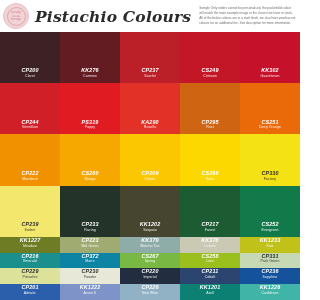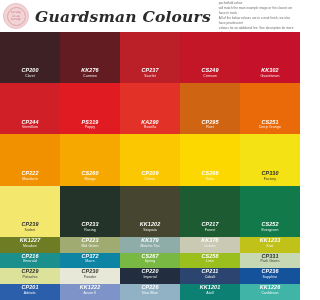--- a/index.html
+++ b/index.html
@@ -97,21 +97,21 @@
   <div class="header">
 
     <div class="logo">
       <div class="logo-inner">
         <span class="logo-l1">lovely</span>
         <span class="logo-l2">from</span>
         <span class="logo-l3">lovely</span>
       </div>
     </div>
 
-    <div class="title">Guardsman Colours</div>
+    <div class="title">Pistachio Colours</div>
 
     <div class="blurb">
       <p>Sample Only orders cannot be personalised, the pocketfold colour</p>
       <p>will match the main example image or the closest we have in stock.</p>
       <p>All of the below colours are in a matt finish, we also have pearlescent</p>
       <p>colours for an additional fee. See description for more information.</p>
     </div>
   </div>
 
   <div class="grid" id="grid">

